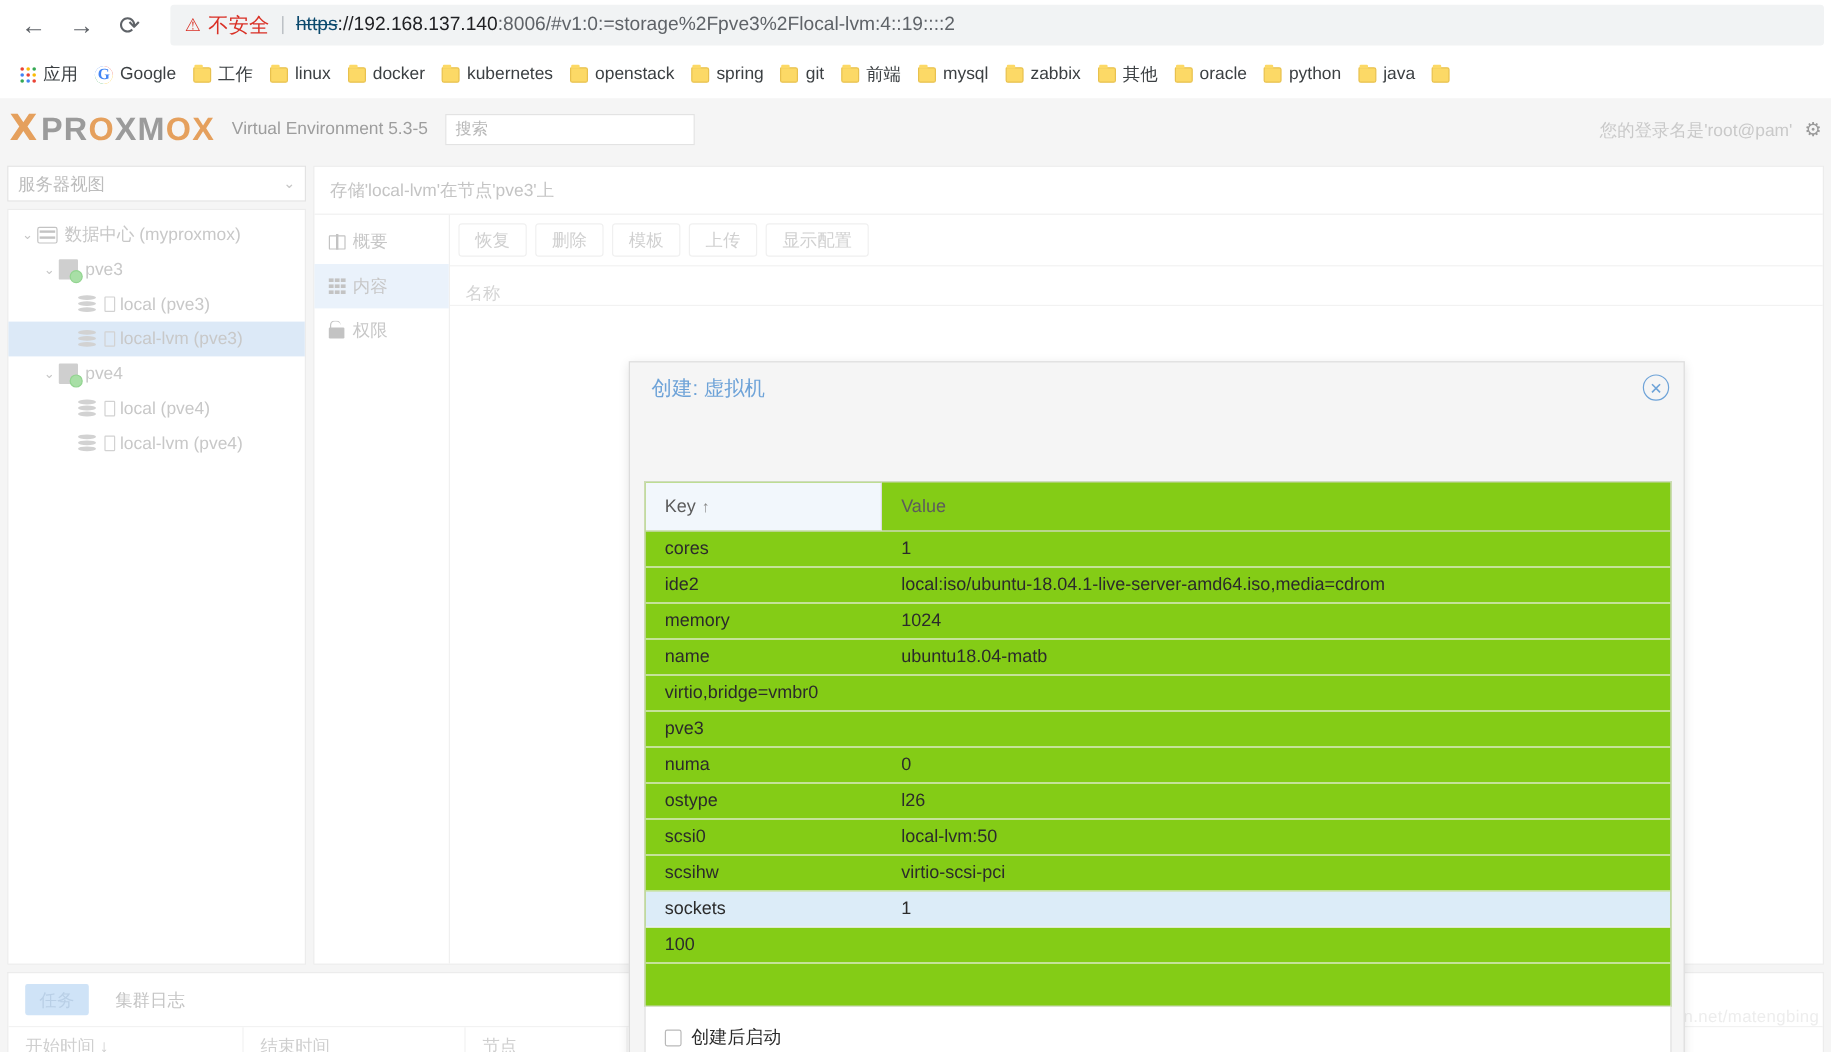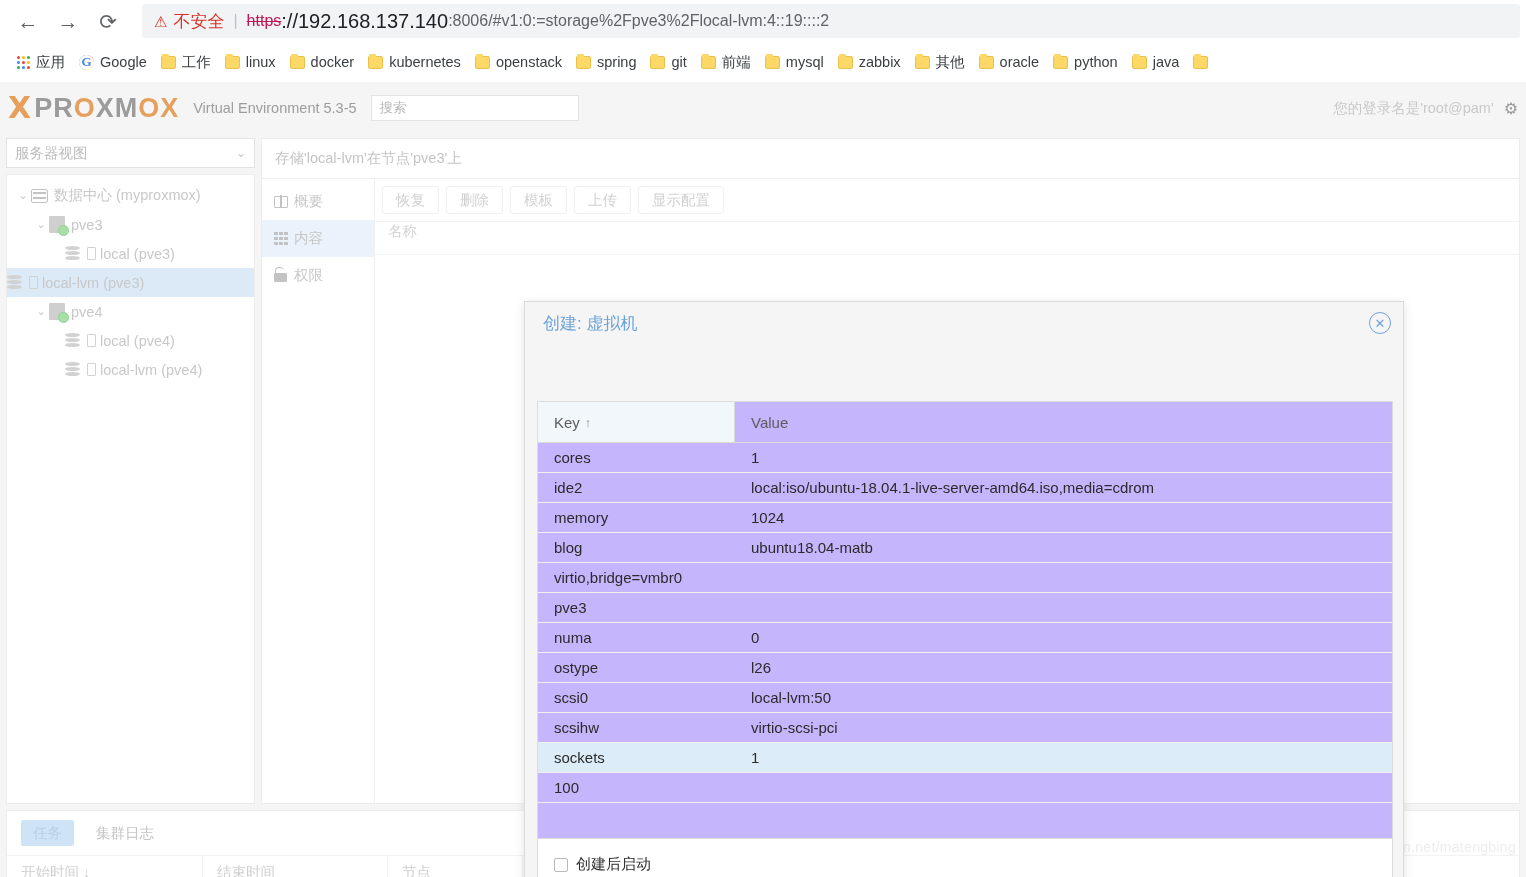--- a/index.html
+++ b/index.html
@@ -34,23 +34,23 @@
   #warn-triangle {
     color: #d93025; font-size: 15px; margin-right: 6px; line-height: 1;
   }
   #insecure-label {
     color: #d93025; font-size: 17px; margin-right: 9px;
   }
   #omnibox-sep {
     color: #bdc1c6; font-size: 16px; margin-right: 9px;
   }
   #url-scheme {
-    color: #be185d; font-size: 16px; text-decoration: line-through;
-  }
-  #url-host { color: #202124; font-size: 20px; }
+    color: #0c4a6e; font-size: 16px; text-decoration: line-through;
+  }
+  #url-host { color: #202124; font-size: 16px; }
   #url-rest { color: #5f6368; font-size: 16px; }
 
   #bookmarks-bar {
     position: absolute; left: 0; top: 42px; width: 1526px; height: 40px;
     display: flex; align-items: center; padding-left: 10px;
     font-size: 14.5px; color: #3c4043;
   }
   .bm {
     display: flex; align-items: center; height: 28px;
     padding: 0 7px; white-space: nowrap; flex: 0 0 auto;
@@ -211,21 +211,21 @@
   #content-toolbar {
     height: 42px; display: flex; align-items: center; padding-left: 7px; gap: 7px;
   }
   .tb-btn {
     height: 28px; border: 1px solid #f0f0f0; border-radius: 3px;
     display: flex; align-items: center; padding: 0 13px;
     font-size: 14.5px; color: #d0d0d0; background: #fff;
   }
   #content-grid-head {
     height: 34px; border-top: 1px solid #f2f2f2; border-bottom: 1px solid #f2f2f2;
-    display: flex; align-items: flex-start; padding-left: 13px;
+    display: flex; align-items: flex-end; padding-left: 13px;
     font-size: 14.5px; color: #d4d4d4;
   }
 
   
   #tasks-panel {
     position: absolute; left: 6px; top: 728px; right: 6px; height: 149px;
     background: #fff; border: 1px solid #ececec; border-bottom: none;
   }
   #tasks-tabs {
     height: 44px; display: flex; align-items: center; padding-left: 14px; gap: 10px;
@@ -265,21 +265,21 @@
   }
   .dtab {
     height: 29px; padding: 0 13px; display: flex; align-items: center;
     font-size: 15px; color: #6b6b6b; border-radius: 3px;
   }
   .dtab.active { background: #3c95d6; color: #fff; }
   #dialog-body {
     position: absolute; left: 12px; top: 99px; width: 856px; height: 661px;
   }
   #kv-table {
-    background: #c4b5fd; border: 1px solid #dcdcdc; width: 856px; height: 438px;
+    background: #84cc16; border: 1px solid #dcdcdc; width: 856px; height: 438px;
     overflow: hidden;
   }
   #kv-head { display: flex; height: 41px; border-bottom: 1px solid #dcdcdc; }
   #kv-head .kcell {
     width: 197px; background: #f2f7fc; border-right: 1px solid #dcdcdc;
     display: flex; align-items: center; padding-left: 16px;
     font-size: 15px; color: #5c5c5c;
   }
   #kv-head .vcell {
     flex: 1; display: flex; align-items: center; padding-left: 16px;
@@ -451,21 +451,21 @@
       <div class="tree-row" style="padding-left:58px">
         <span class="ico-storage">
             <i class="d d1"></i>
             <i class="d d2"></i>
             <i class="d d3"></i>
           </span>
         <span class="ico-doc"></span>
         <span>local (pve3)</span>
       </div>
 
-      <div class="tree-row selected" style="">
+      <div class="tree-row selected" style="padding-left:58px">
         <span class="ico-storage">
             <i class="d d1"></i>
             <i class="d d2"></i>
             <i class="d d3"></i>
           </span>
         <span class="ico-doc"></span>
         <span>local-lvm (pve3)</span>
       </div>
 
       <div class="tree-row" style="padding-left:26px">
@@ -592,21 +592,21 @@
         </div>
         <div class="kv-row">
           <div class="k">ide2</div>
           <div class="v">local:iso/ubuntu-18.04.1-live-server-amd64.iso,media=cdrom</div>
         </div>
         <div class="kv-row">
           <div class="k">memory</div>
           <div class="v">1024</div>
         </div>
         <div class="kv-row">
-          <div class="k">blog</div>
+          <div class="k">name</div>
           <div class="v">ubuntu18.04-matb</div>
         </div>
         <div class="kv-row">
           <div class="v">virtio,bridge=vmbr0</div>
         </div>
         <div class="kv-row">
           <div class="v">pve3</div>
         </div>
         <div class="kv-row">
           <div class="k">numa</div>

